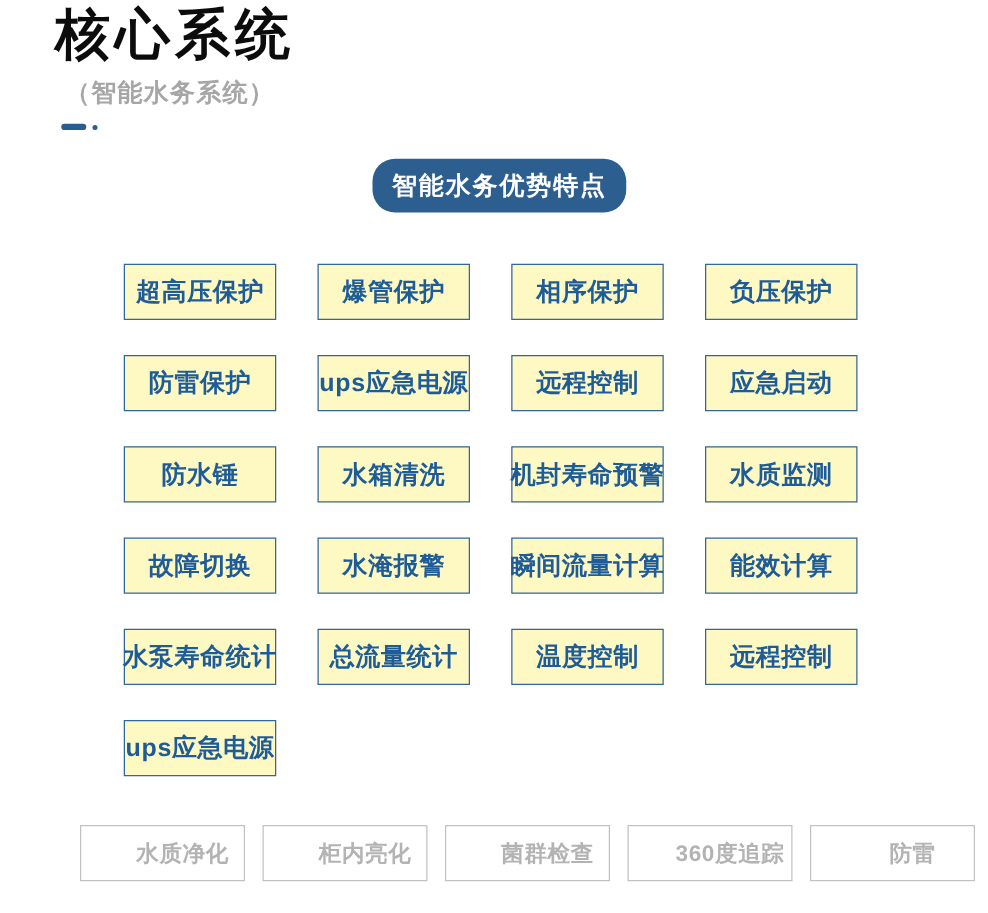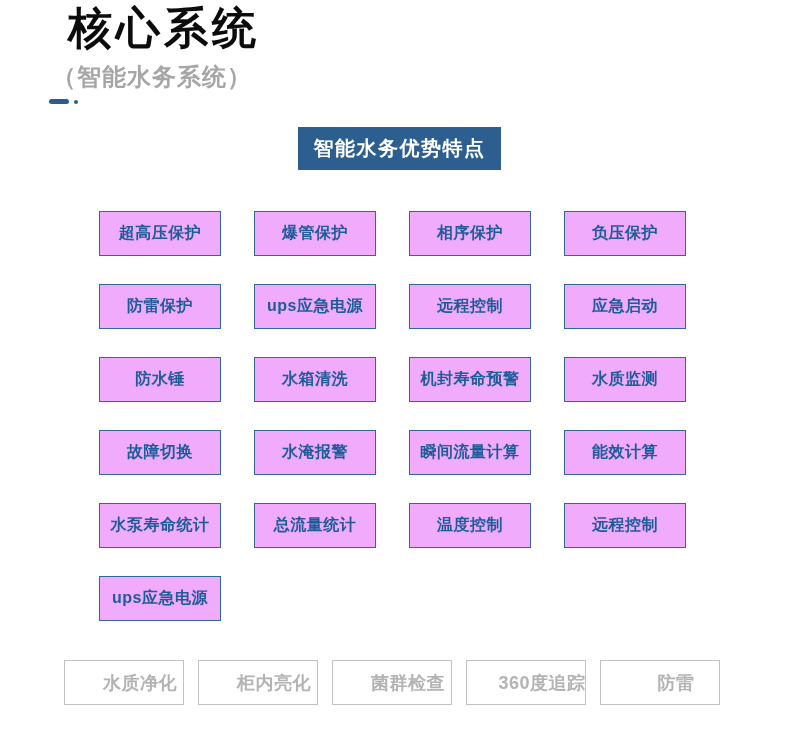--- a/index.html
+++ b/index.html
@@ -11,65 +11,65 @@
     --secondary-gray:#b3b3b3;
     --secondary-border:#c2c2c2;
   }
   html,body{margin:0;padding:0;background:#fff;}
   body{font-family:"Liberation Sans","DejaVu Sans",sans-serif;}
   .page{position:relative;width:790px;height:730px;background:#ffffff;overflow:hidden;}
 
   .title{
     position:absolute;left:44px;top:2px;
     font-size:44px;font-weight:900;color:#0c0c0c;
-    letter-spacing:4px;line-height:1.2;margin-left:24px;
+    letter-spacing:4px;line-height:1.2;
   }
   .subtitle{
     position:absolute;left:52px;top:61px;
-    font-size:24px;font-weight:700;color:var(--subtitle-gray);
+    font-size:20px;font-weight:700;color:var(--subtitle-gray);
     letter-spacing:1px;
   }
   .accent-dash{
     position:absolute;left:49px;top:99px;
     width:20px;height:5px;border-radius:3px;
     background:var(--accent-dash);
   }
   .accent-dot{
     position:absolute;left:74px;top:100px;
     width:4px;height:4px;border-radius:50%;
     background:var(--accent-dash);
   }
 
   .banner{
     position:absolute;left:298px;top:127px;
-    width:203px;height:43px;border-radius:0;
+    width:203px;height:43px;border-radius:18px;
     background:var(--banner-bg);
     color:#ffffff;font-size:20px;font-weight:700;letter-spacing:1.5px;
     display:flex;align-items:center;justify-content:center;
   }
 
   .grid{
     position:absolute;left:99px;top:211px;
     display:grid;grid-template-columns:repeat(4,122px);
     column-gap:33px;row-gap:28px;
   }
   .feature-box{
-    height:45px;box-sizing:border-box;background:#f0abfc;
+    height:45px;box-sizing:border-box;background:#fef9c3;
     border:1.5px solid var(--box-border);
-    color:var(--box-text);font-size:16px;font-weight:700;
+    color:var(--box-text);font-size:20px;font-weight:700;
     display:flex;align-items:center;justify-content:center;
     white-space:nowrap;letter-spacing:0.5px;
   }
 
   .secondary-row{
     position:absolute;left:64px;top:660px;
     display:flex;gap:14px;
   }
   .secondary-box{
-    width:120px;height:45px;box-sizing:border-box;background:#ffffff;
+    width:132px;height:45px;box-sizing:border-box;background:#ffffff;
     border:1.5px solid var(--secondary-border);
     color:var(--secondary-gray);font-size:18px;font-weight:700;
     display:flex;align-items:center;justify-content:center;
     white-space:nowrap;letter-spacing:0.5px;padding-left:32px;
   }
 </style>
 </head>
 <body>
 
 <div class="page">

